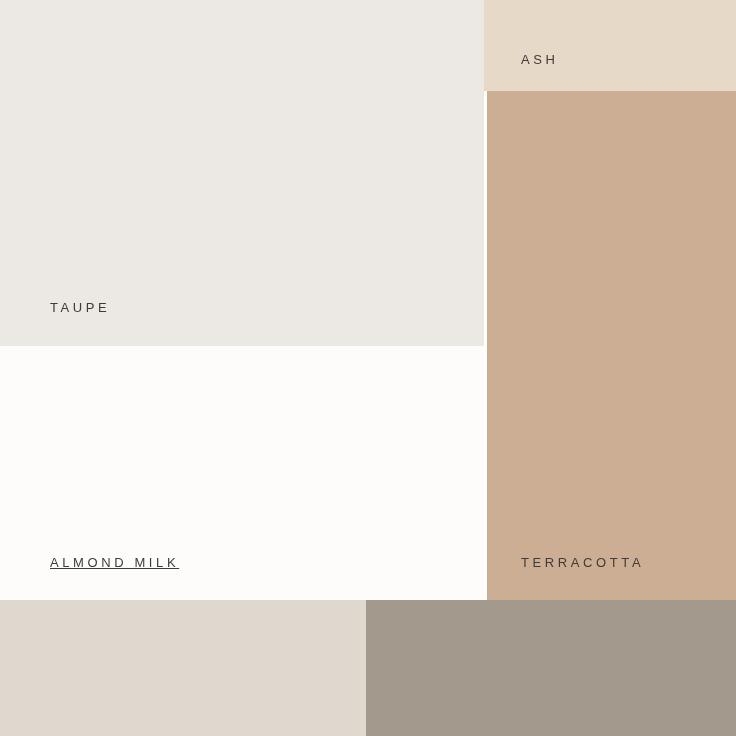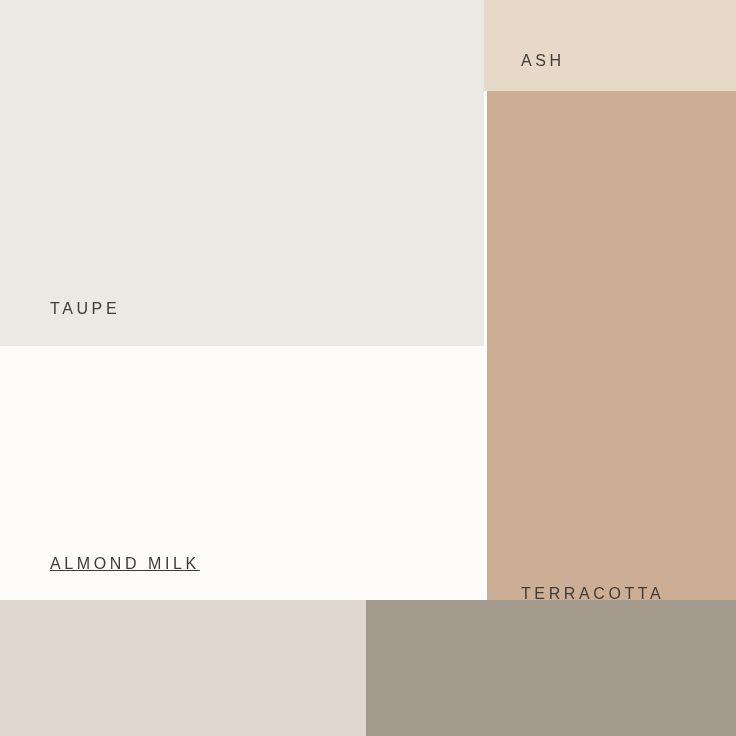--- a/index.html
+++ b/index.html
@@ -18,21 +18,21 @@
   }
 
   .swatch {
     position: absolute;
     box-sizing: border-box;
   }
 
   .swatch-label {
     position: absolute;
     font-family: "Liberation Sans", sans-serif;
-    font-size: 16px;
+    font-size: 13px;
     font-weight: 400;
     letter-spacing: 3.6px;
     color: #403b36;
     white-space: nowrap;
     line-height: 1;
   }
 
   
 
   #swatch-taupe {
@@ -85,21 +85,20 @@
   }
 
   #label-ash {
     left: 521px;
     top: 53px;
   }
 
   #label-terracotta {
     left: 521px;
     top: 556px;
-    margin-top: 30px;
   }
 
   #label-almond-milk {
     left: 50px;
     top: 556px;
   }
 </style>
 </head>
 <body>
 

